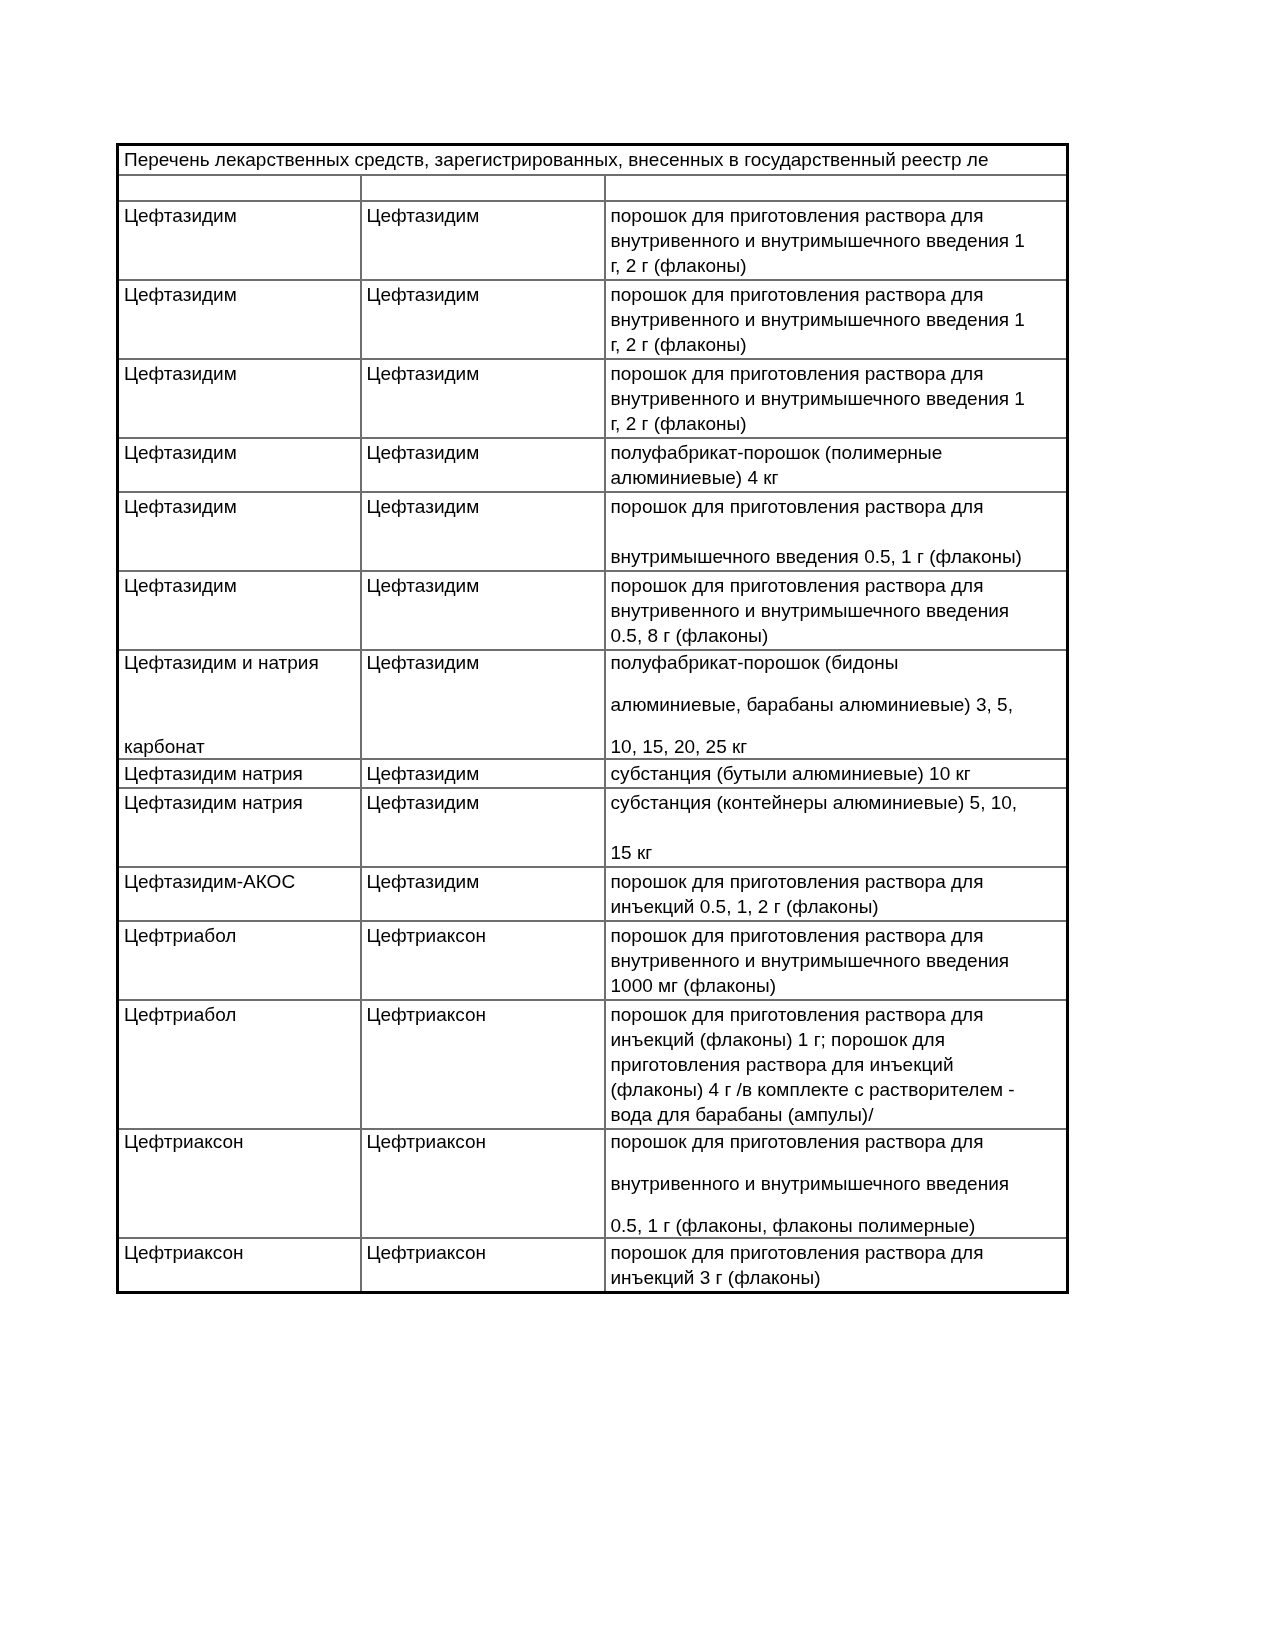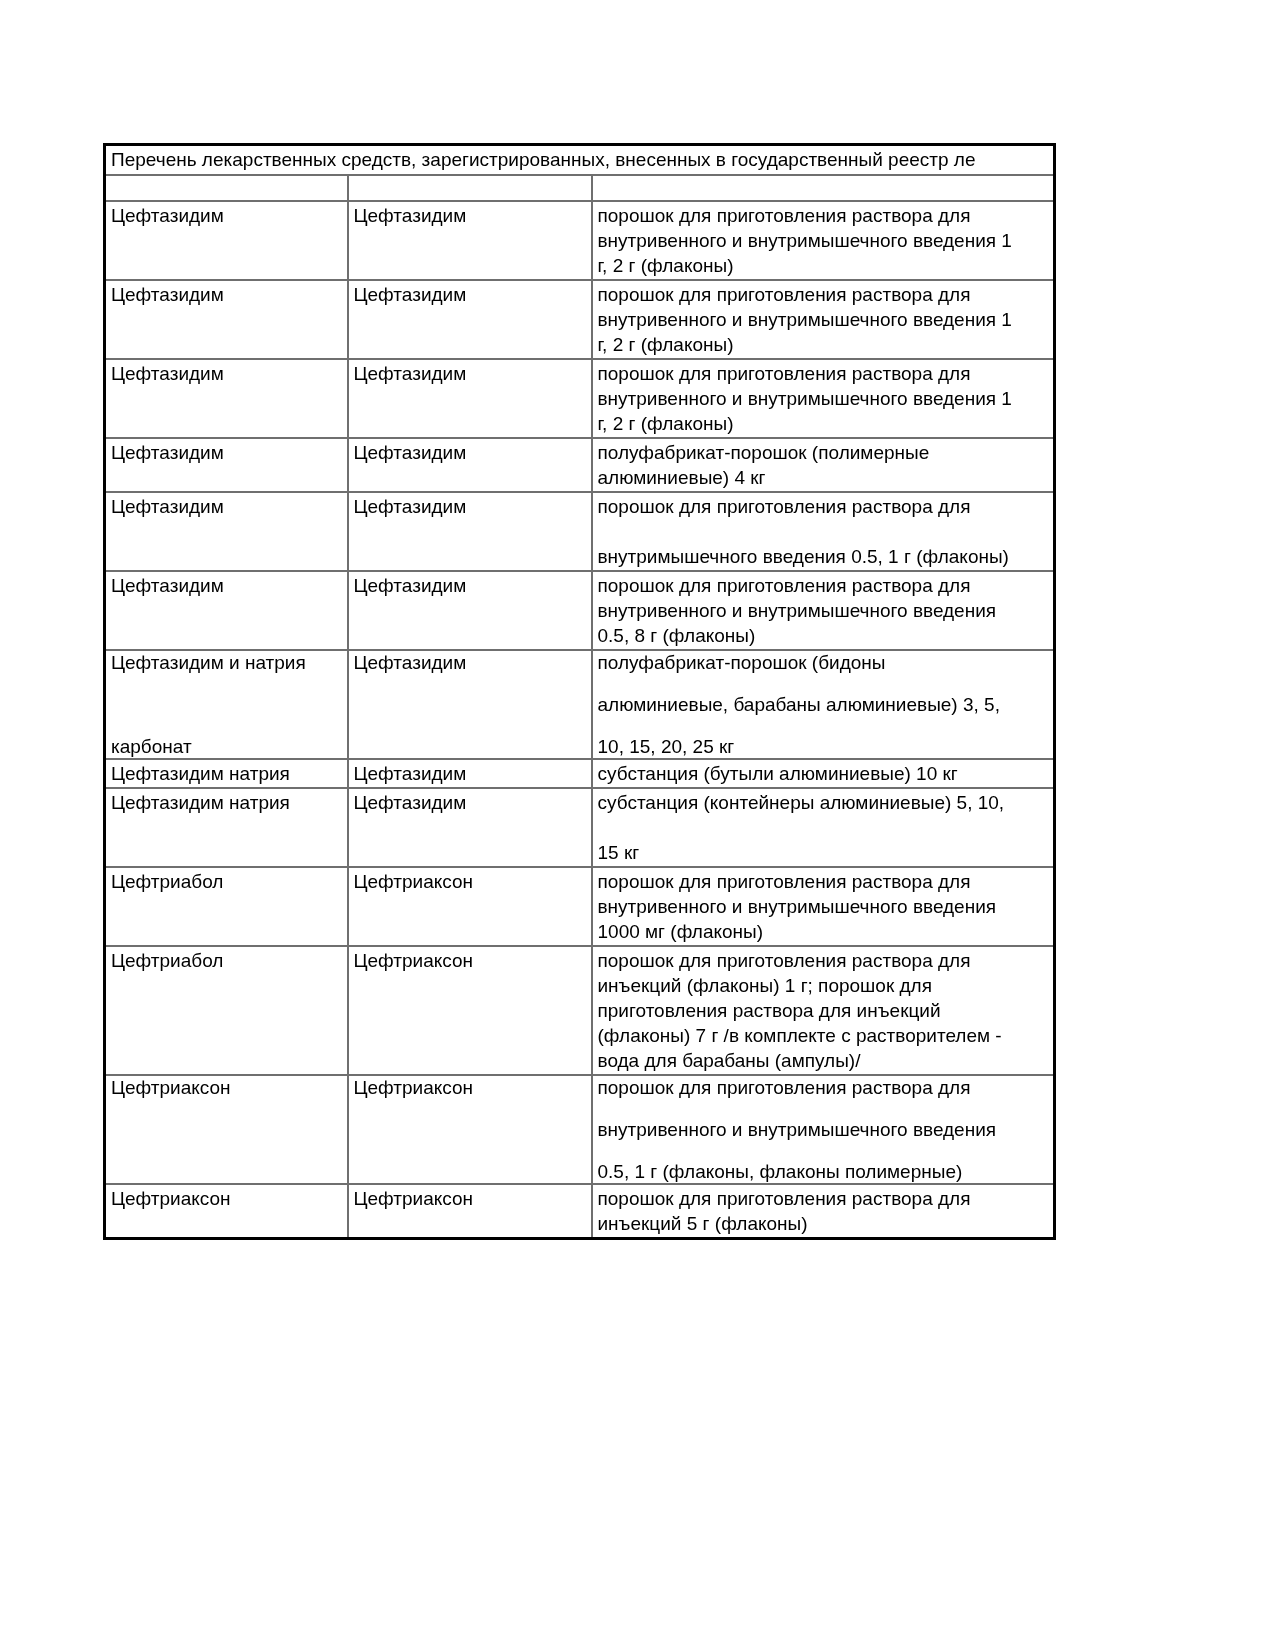--- a/index.html
+++ b/index.html
@@ -16,21 +16,21 @@
   }
   .page {
     position: absolute;
     left: 0; top: 0;
     width: 1275px;
     height: 1650px;
     background: #ffffff;
   }
   table.doc-table {
     position: absolute;
-    left: 103px;
+    left: 116px;
     top: 143px;
     width: 950px;
     table-layout: fixed;
     border-collapse: collapse;
     background: #ffffff;
     border: 3px solid #000000;
   }
   col.c1 { width: 243px; }
   col.c2 { width: 244px; }
   col.c3 { width: 463px; }
@@ -195,20 +195,32 @@
             <div class="ln">Цефтазидим</div>
           </td>
     <td>
             <div class="ln">субстанция (контейнеры алюминиевые) 5, 10,</div>
             <div class="ln"></div>
             <div class="ln">15 кг</div>
           </td>
   </tr>
         <tr>
     <td>
+            <div class="ln">Цефтазидим-АКОС</div>
+          </td>
+    <td>
+            <div class="ln">Цефтазидим</div>
+          </td>
+    <td>
+            <div class="ln">порошок для приготовления раствора для</div>
+            <div class="ln">инъекций 0.5, 1, 2 г (флаконы)</div>
+          </td>
+  </tr>
+        <tr>
+    <td>
             <div class="ln">Цефтриабол</div>
           </td>
     <td>
             <div class="ln">Цефтриаксон</div>
           </td>
     <td>
             <div class="ln">порошок для приготовления раствора для</div>
             <div class="ln">внутривенного и внутримышечного введения</div>
             <div class="ln">1000 мг (флаконы)</div>
           </td>
@@ -217,21 +229,21 @@
     <td>
             <div class="ln">Цефтриабол</div>
           </td>
     <td>
             <div class="ln">Цефтриаксон</div>
           </td>
     <td>
             <div class="ln">порошок для приготовления раствора для</div>
             <div class="ln">инъекций (флаконы) 1 г; порошок для</div>
             <div class="ln">приготовления раствора для инъекций</div>
-            <div class="ln">(флаконы) 7 г /в комплекте с растворителем -</div>
+            <div class="ln">(флаконы) 4 г /в комплекте с растворителем -</div>
             <div class="ln">вода для барабаны (ампулы)/</div>
           </td>
   </tr>
         <tr class="tight">
     <td>
             <div class="ln">Цефтриаксон</div>
           </td>
     <td>
             <div class="ln">Цефтриаксон</div>
           </td>
@@ -245,18 +257,18 @@
   </tr>
         <tr>
     <td>
             <div class="ln">Цефтриаксон</div>
           </td>
     <td>
             <div class="ln">Цефтриаксон</div>
           </td>
     <td>
             <div class="ln">порошок для приготовления раствора для</div>
-            <div class="ln">инъекций 5 г (флаконы)</div>
+            <div class="ln">инъекций 3 г (флаконы)</div>
           </td>
   </tr>
       </tbody>
   </table>
 </div>
 
 </body></html>

